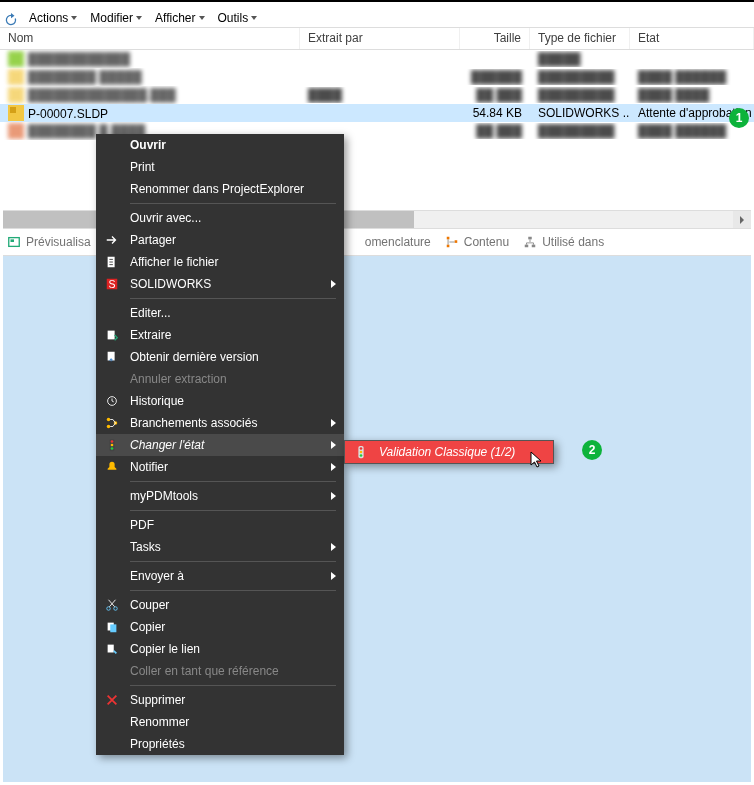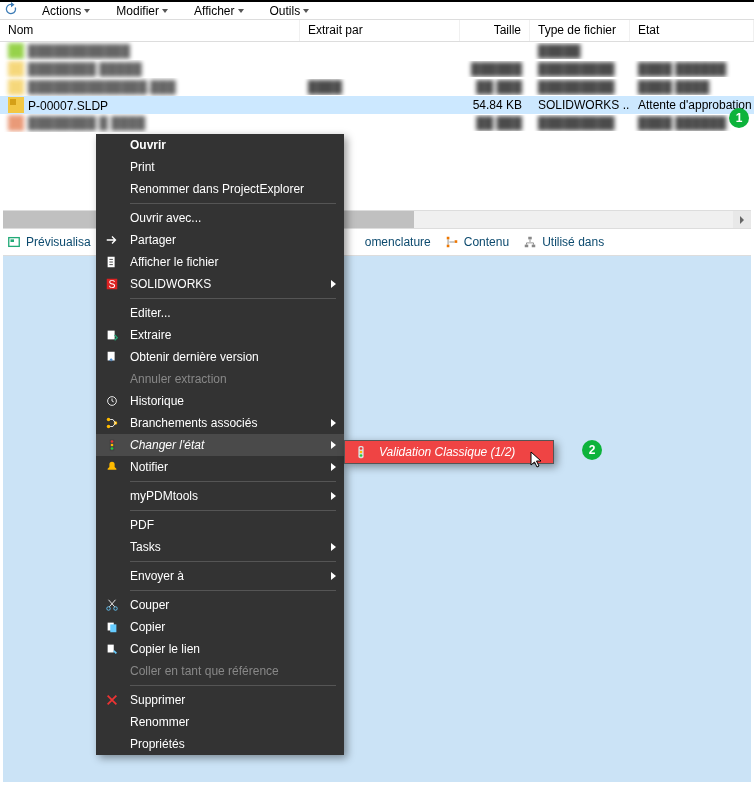--- a/index.html
+++ b/index.html
@@ -1,25 +1,25 @@
 <!DOCTYPE html>
 <html><head>
   <meta charset="utf-8">
   <style>
     * { box-sizing: border-box; margin: 0; padding: 0; font-family: 'Segoe UI', Tahoma, sans-serif; font-size: 12px; }
     body { width: 754px; height: 785px; background: #fff; overflow: hidden; position: relative; }
     
-    .menubar { height: 20px; background: #fff; border-top: 2px solid #000; border-bottom: 1px solid #ddd; display: flex; align-items: flex-start; padding: 0 4px; gap: 14px; }
+    .menubar { height: 28px; background: #fff; border-top: 2px solid #000; border-bottom: 1px solid #ddd; display: flex; align-items: flex-end; padding: 0 4px; gap: 1px; }
     .menubar-icon { width: 14px; height: 14px; margin-right: 4px; }
     .menu-item { padding: 2px 6px; cursor: pointer; display: flex; align-items: center; gap: 3px; }
     .dropdown-arrow { width: 0; height: 0; border-left: 3px solid transparent; border-right: 3px solid transparent; border-top: 4px solid #555; }
     
     .grid { width: 100%; }
     .grid-header { height: 22px; background: #fff; border-bottom: 1px solid #ddd; display: flex; }
-    .grid-header .col { padding: 3px 8px; color: #000000; border-right: 1px solid #f0f0f0; }
+    .grid-header .col { padding: 3px 8px; color: #404040; border-right: 1px solid #f0f0f0; }
     .col-name { width: 300px; }
     .col-extrait { width: 160px; }
     .col-taille { width: 70px; text-align: right; }
     .col-type { width: 100px; padding-left: 8px; }
     .col-etat { flex: 1; padding-left: 8px; }
     
     .grid-row { height: 18px; display: flex; align-items: center; }
     .grid-row .col { padding: 1px 8px; white-space: nowrap; overflow: hidden; }
     .grid-row.selected { background: #cce8ff; }
     .grid-row.blurred .col span { filter: blur(2px); opacity: 0.7; }
@@ -29,21 +29,21 @@
     .file-icon-yellow { width: 14px; height: 12px; background: #f2c744; border-radius: 1px; display: inline-block; }
     .file-icon-red { width: 14px; height: 12px; background: #e07040; border-radius: 1px; display: inline-block; }
     .file-icon-sw { width: 14px; height: 14px; background: #f2c744; display: inline-block; position: relative; }
     .file-icon-sw::after { content: ''; position: absolute; left: 2px; top: 2px; width: 6px; height: 6px; background: #d4a017; }
     
     .scrollbar-h { position: absolute; left: 3px; right: 3px; top: 210px; height: 18px; background: #f0f0f0; border-top: 1px solid #ddd; display: flex; }
     .scrollbar-h .thumb { width: 55%; height: 100%; background: #c0c0c0; }
     .scrollbar-h .arrow-r { margin-left: auto; width: 18px; height: 100%; background: #e8e8e8; display: flex; align-items: center; justify-content: center; }
     
     .tabbar { position: absolute; left: 3px; right: 3px; top: 228px; height: 28px; background: #fff; border-top: 1px solid #ddd; border-bottom: 1px solid #ddd; display: flex; align-items: center; padding: 0 4px; gap: 14px; }
-    .tab { display: flex; align-items: center; gap: 5px; cursor: pointer; color: #0c4a6e; }
+    .tab { display: flex; align-items: center; gap: 5px; cursor: pointer; color: #737373; }
     .tab-icon { width: 14px; height: 14px; }
     
     .content-bg { position: absolute; left: 3px; right: 3px; top: 256px; bottom: 3px; background: #cbe3f6; }
     
     .badge { width: 20px; height: 20px; border-radius: 50%; background: #0db33b; color: #fff; display: flex; align-items: center; justify-content: center; font-weight: bold; position: absolute; }
     .badge-1 { top: 108px; right: 5px; }
     .badge-2 { top: 440px; left: 582px; }
     
     .context-menu { position: absolute; left: 96px; top: 114px; width: 248px; background: #333333; box-shadow: 3px 3px 8px rgba(0,0,0,0.4); color: #fff; margin-top: 20px; }
     .cm-item { height: 22px; display: flex; align-items: center; padding: 0 8px 0 34px; position: relative; cursor: pointer; }

